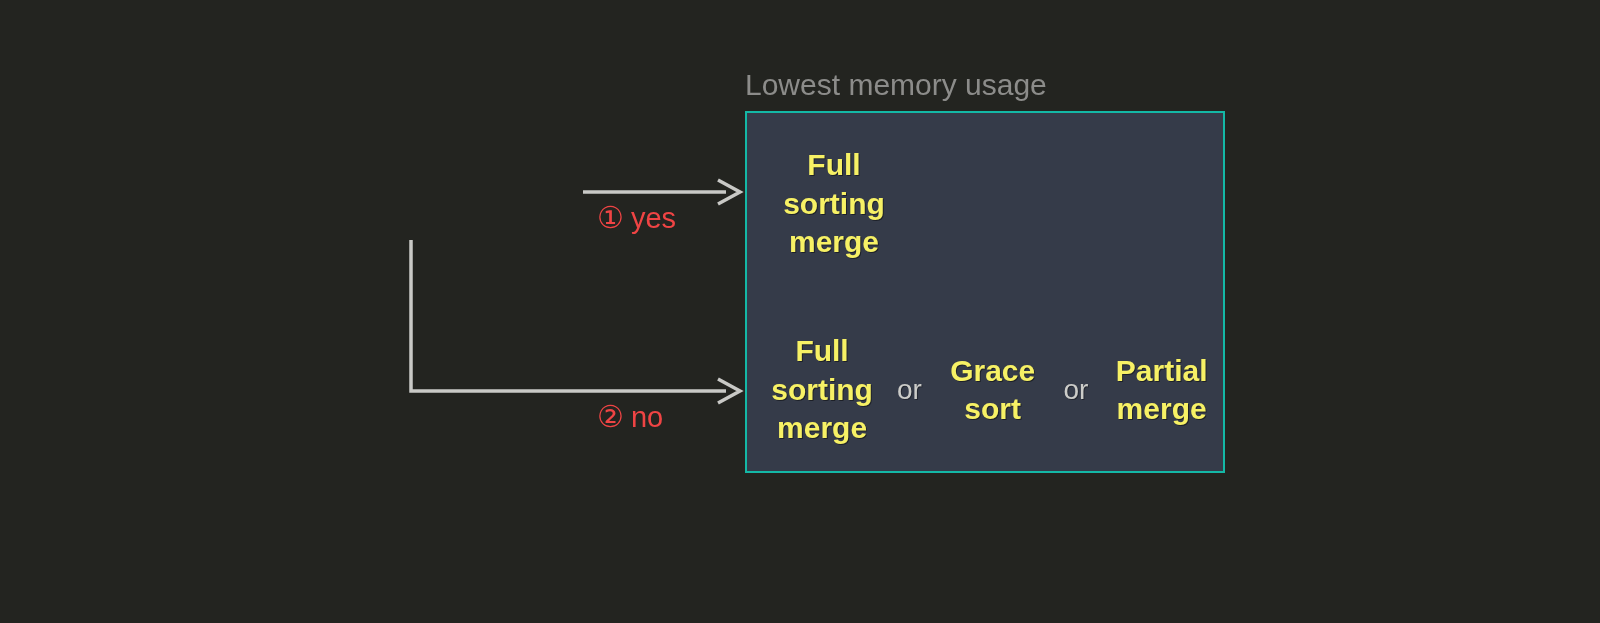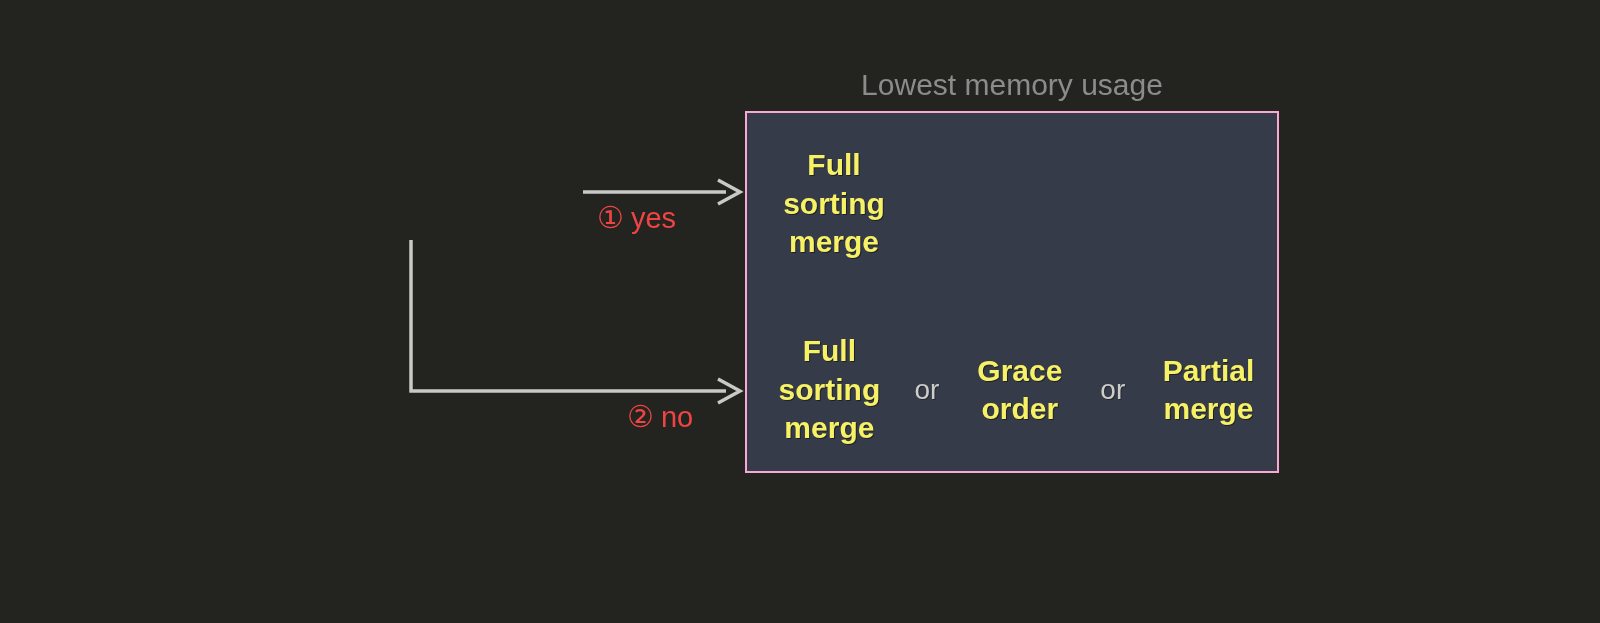--- a/index.html
+++ b/index.html
@@ -40,55 +40,55 @@
     color: #ef4444;
     font-size: 29px;
     line-height: 1;
     white-space: nowrap;
   }
   .branch-label .circled {
     font-size: 30px;
     margin-right: 7px;
   }
   #branch-yes { left: 597px; top: 203px; }
-  #branch-no  { left: 627px; top: 402px; }
+  #branch-no  { left: 597px; top: 402px; }
 
   
   #arrows {
     position: absolute;
     left: 0;
     top: 0;
     width: 1600px;
     height: 623px;
   }
 
   
   .caption {
     position: absolute;
     width: 534px;
     left: 745px;
-    text-align: center;
+    text-align: left;
     color: #8c8c8a;
     font-size: 30px;
     line-height: 1;
     white-space: nowrap;
   }
   #caption-top    { top: 70px; }
   #caption-bottom { top: 484px; }
 
   
   #options-box {
     position: absolute;
     left: 745px;
     top: 111px;
-    width: 534px;
+    width: 480px;
     height: 362px;
     box-sizing: border-box;
     background: #353b49;
-    border: 2px solid #f9a8d4;
+    border: 2px solid #14b8a6;
   }
 
   .option-row {
     position: absolute;
     left: 0;
     width: 100%;
     display: flex;
     align-items: center;
     justify-content: flex-start;
   }
@@ -156,21 +156,21 @@
 sorting
 merge</div>
     </div>
 
     <div class="option-row" id="row-bottom">
       <div class="option" id="opt-bot-1">Full
 sorting
 merge</div>
       <div class="or-sep" id="or-1">or</div>
       <div class="option" id="opt-bot-2">Grace
-order</div>
+sort</div>
       <div class="or-sep" id="or-2">or</div>
       <div class="option" id="opt-bot-3">Partial
 merge</div>
     </div>
 
   </div>
 
 
 </div>
 

